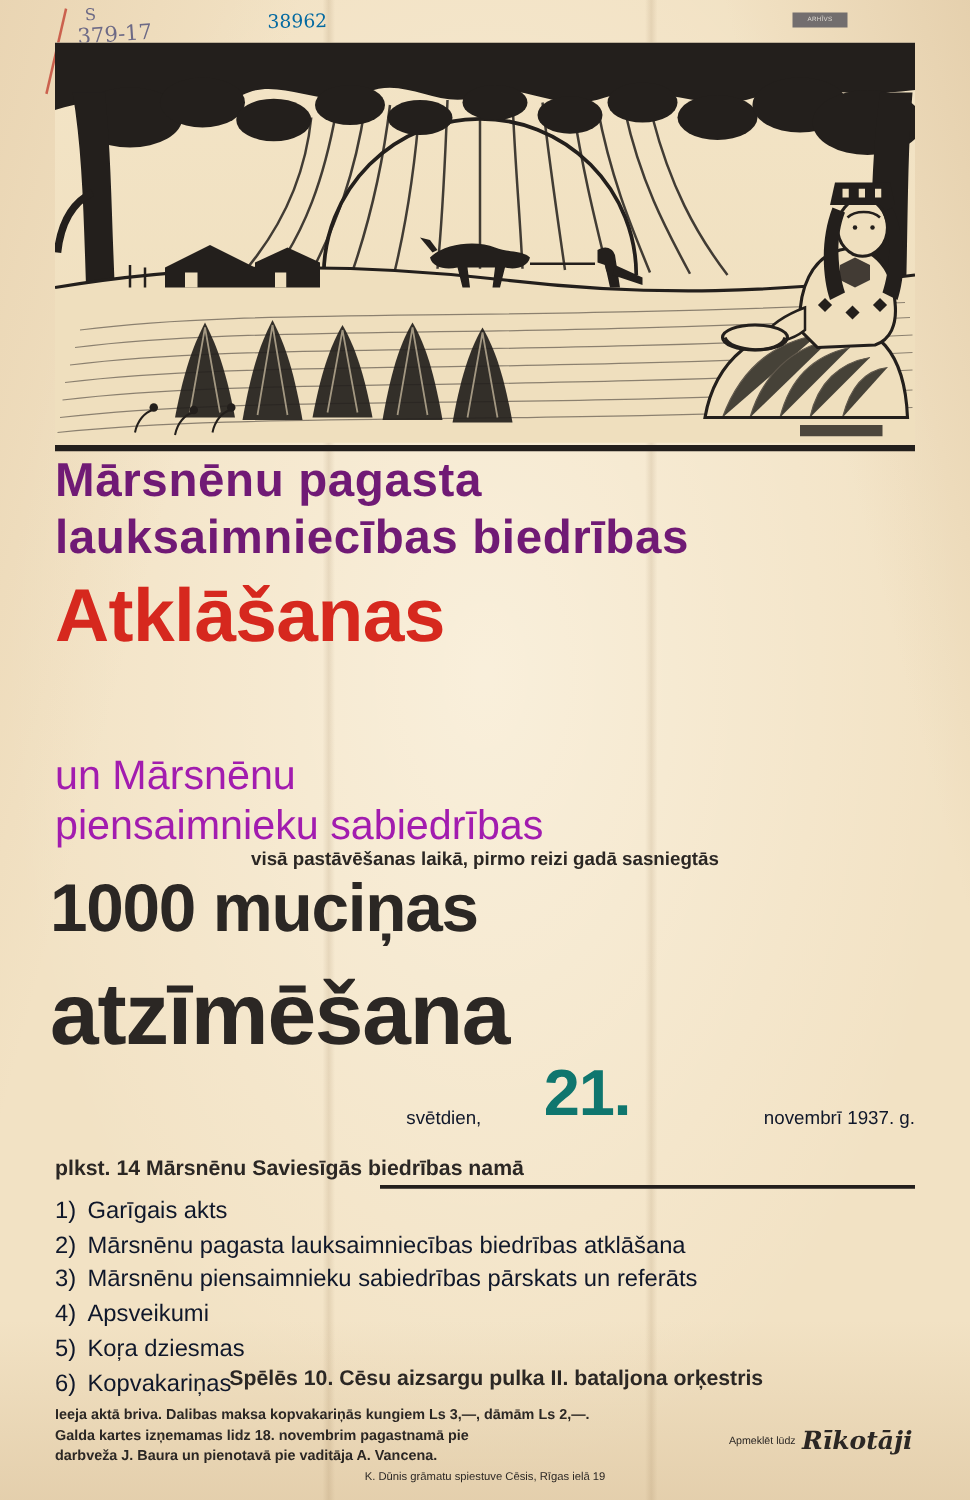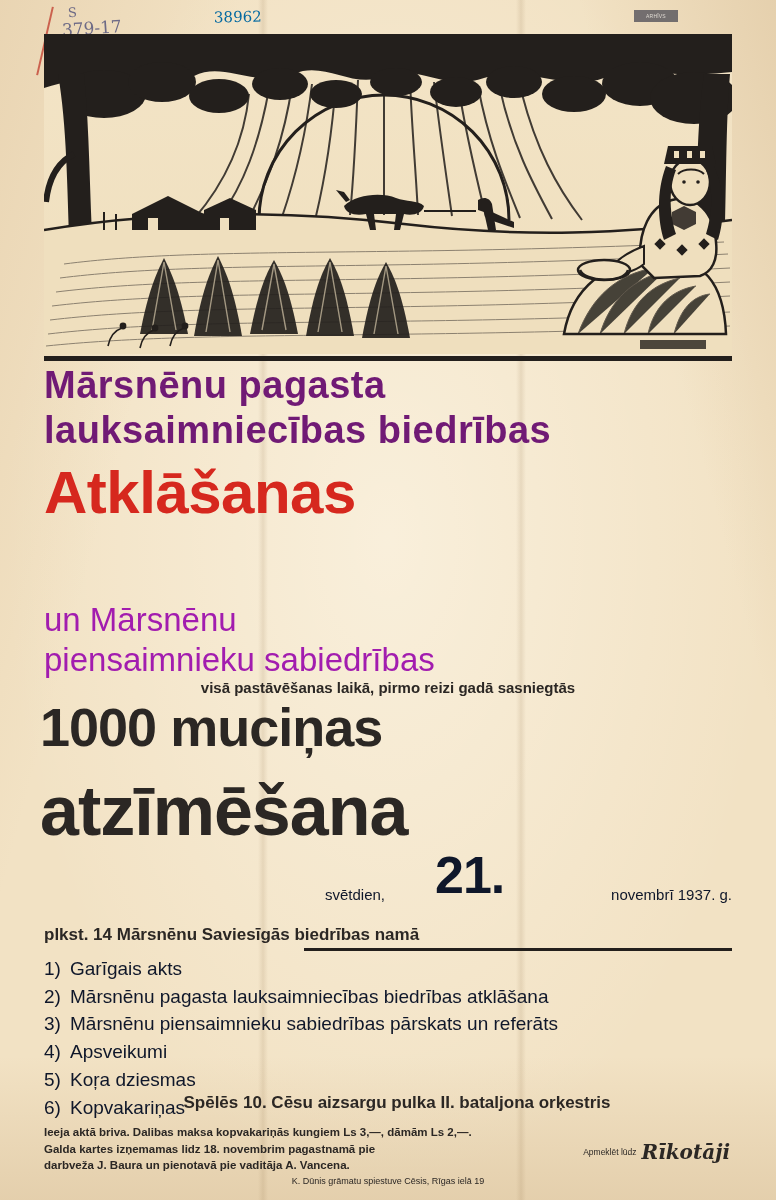--- a/index.html
+++ b/index.html
@@ -148,21 +148,21 @@
     font-weight: bold;
     line-height: 1.0;
     letter-spacing: -1px;
     color: #2b2724;
   }
   .datebig {
     position: absolute;
     left: 435px; top: 845px;
     font-size: 52px;
     font-weight: bold;
-    color: #0f172a;
+    color: #0f766e;
     letter-spacing: -1px;
   }
   .dateline {
     position: absolute;
     left: 44px; right: 44px;
     top: 886px;
     text-align: right;
     font-size: 15px;
     color: #0f172a;
   }

